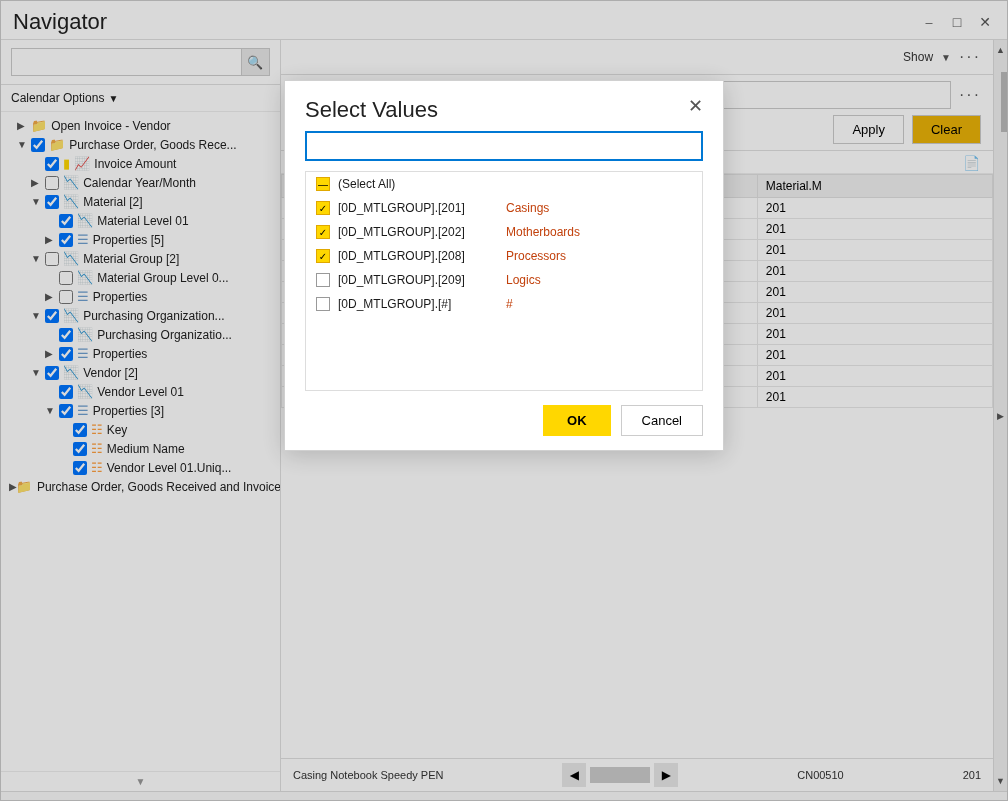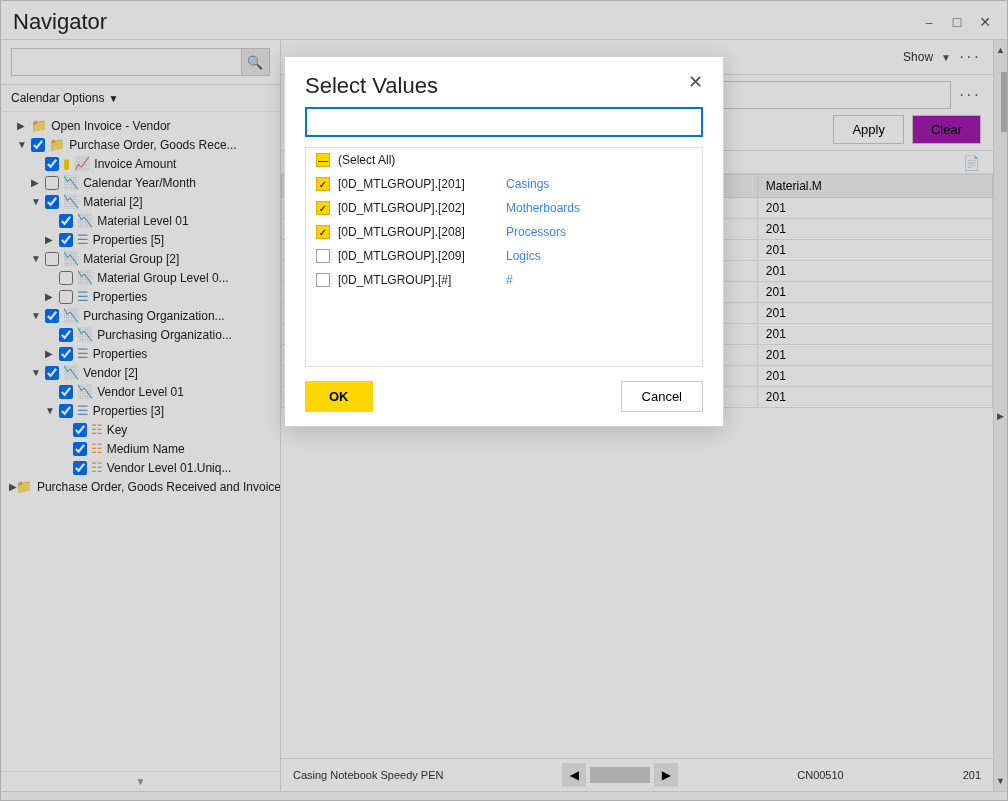--- a/index.html
+++ b/index.html
@@ -147,21 +147,21 @@
       outline: none;
     }
     .apply-btn, .clear-btn {
       padding: 6px 18px;
       font-size: 13px;
       cursor: pointer;
       border: 1px solid #ccc;
       background: #f5f5f5;
     }
     .apply-btn { background: #fff; }
-    .clear-btn { background: #a21caf; }
+    .clear-btn { background: #eab308; }
 
     
     .data-table-container {
       flex: 1;
       overflow: auto;
     }
     .data-table {
       width: 100%;
       border-collapse: collapse;
       font-size: 12px;
@@ -261,21 +261,21 @@
     }
 
     
     .modal-overlay {
       position: fixed;
       top: 0; left: 0; right: 0; bottom: 0;
       background: rgba(0,0,0,0.15);
       display: flex;
       align-items: flex-start;
       justify-content: center;
-      padding-top: 56px;
+      padding-top: 80px;
       z-index: 100;
     }
     .modal {
       background: #fff;
       width: 440px;
       box-shadow: 0 4px 24px rgba(0,0,0,0.18);
       border: 1px solid #d0d0d0;
       font-size: 13px;
     }
     .modal-header {
@@ -338,27 +338,28 @@
     .item-checkbox.partial {
       background: #ffd700;
       border-color: #e0a800;
     }
     .item-key {
       color: #1a1a1a;
       font-size: 12px;
       min-width: 160px;
     }
     .item-value {
-      color: #3b82f6;
+      color: #c2410c;
       font-size: 12px;
     }
     .modal-footer {
       padding: 14px 20px;
       display: flex;
-      justify-content: space-between;
+      justify-content: flex-end;
+      gap: 10px;
     }
     .ok-btn {
       padding: 7px 24px;
       background: #ffd700;
       border: none;
       font-size: 13px;
       font-weight: 600;
       cursor: pointer;
     }
     .cancel-modal-btn {

